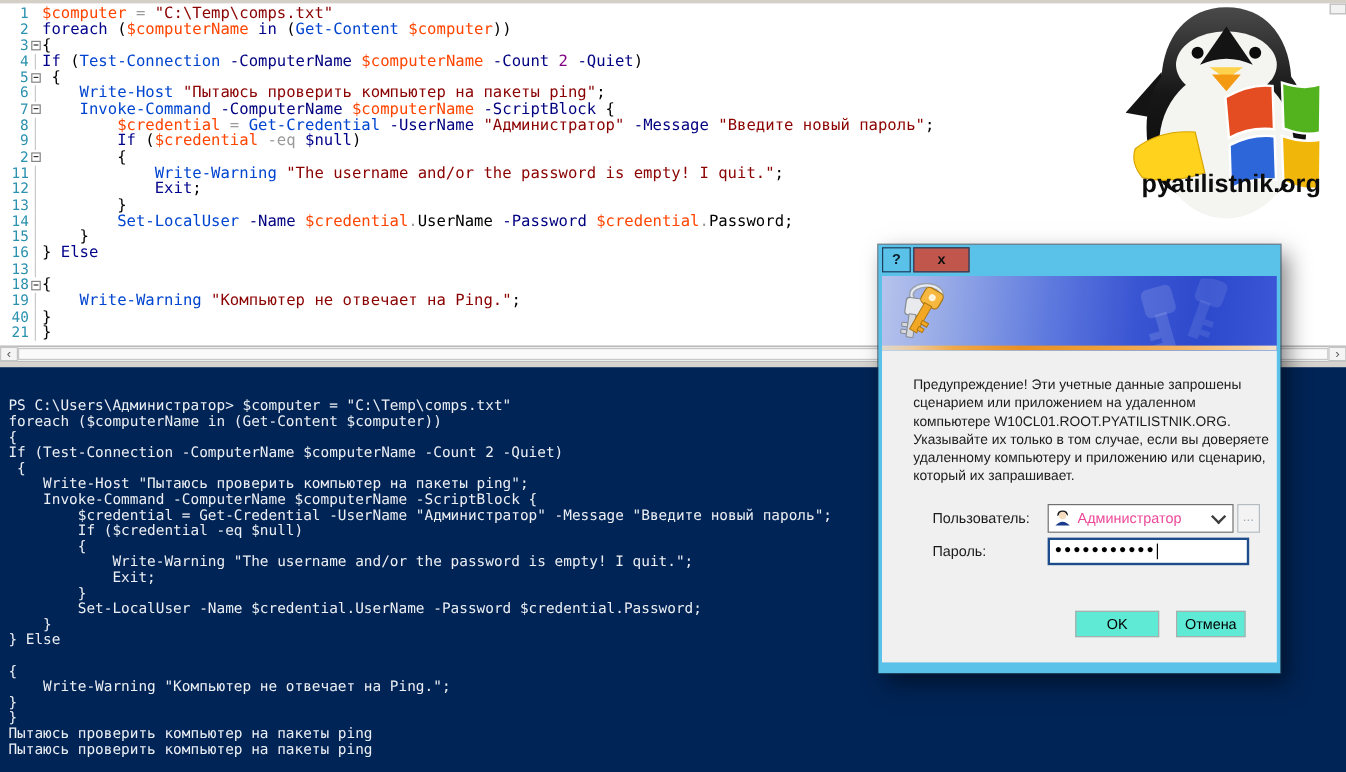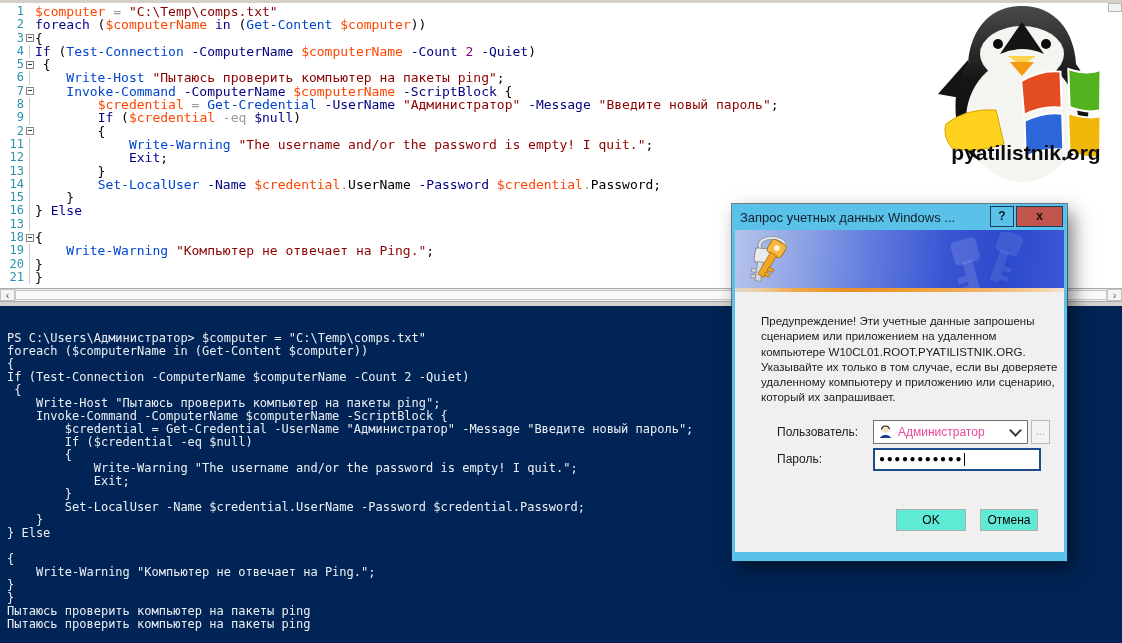--- a/index.html
+++ b/index.html
@@ -107,21 +107,21 @@
       <div class="eline"><span class="lnum">2</span><span class="fcol"><span class="foldbox"></span></span><span class="ct"><span class="tk-pl">        {</span></span></div>
       <div class="eline"><span class="lnum">11</span><span class="fcol"><span class="guide"></span></span><span class="ct"><span class="tk-pl">            </span><span class="tk-cmd">Write-Warning</span><span class="tk-pl"> </span><span class="tk-str">"The username and/or the password is empty! I quit."</span><span class="tk-pl">;</span></span></div>
       <div class="eline"><span class="lnum">12</span><span class="fcol"><span class="guide"></span></span><span class="ct"><span class="tk-pl">            </span><span class="tk-kw">Exit</span><span class="tk-pl">;</span></span></div>
       <div class="eline"><span class="lnum">13</span><span class="fcol"><span class="guide"></span></span><span class="ct"><span class="tk-pl">        }</span></span></div>
       <div class="eline"><span class="lnum">14</span><span class="fcol"><span class="guide"></span></span><span class="ct"><span class="tk-pl">        </span><span class="tk-cmd">Set-LocalUser</span><span class="tk-pl"> </span><span class="tk-param">-Name</span><span class="tk-pl"> </span><span class="tk-var">$credential</span><span class="tk-op">.</span><span class="tk-pl">UserName </span><span class="tk-param">-Password</span><span class="tk-pl"> </span><span class="tk-var">$credential</span><span class="tk-op">.</span><span class="tk-pl">Password;</span></span></div>
       <div class="eline"><span class="lnum">15</span><span class="fcol"><span class="guide"></span></span><span class="ct"><span class="tk-pl">    }</span></span></div>
       <div class="eline"><span class="lnum">16</span><span class="fcol"><span class="guide"></span></span><span class="ct"><span class="tk-pl">} </span><span class="tk-kw">Else</span></span></div>
       <div class="eline"><span class="lnum">13</span><span class="fcol"><span class="guide"></span></span><span class="ct"></span></div>
       <div class="eline"><span class="lnum">18</span><span class="fcol"><span class="foldbox"></span></span><span class="ct"><span class="tk-pl">{</span></span></div>
       <div class="eline"><span class="lnum">19</span><span class="fcol"><span class="guide"></span></span><span class="ct"><span class="tk-pl">    </span><span class="tk-cmd">Write-Warning</span><span class="tk-pl"> </span><span class="tk-str">"Компьютер не отвечает на Ping."</span><span class="tk-pl">;</span></span></div>
-      <div class="eline"><span class="lnum">20</span><span class="fcol"><span class="guide"></span></span><span class="ct"><span class="tk-pl">}</span></span></div>
+      <div class="eline"><span class="lnum">40</span><span class="fcol"><span class="guide"></span></span><span class="ct"><span class="tk-pl">}</span></span></div>
       <div class="eline"><span class="lnum">21</span><span class="fcol"><span class="guide"></span></span><span class="ct"><span class="tk-pl">}</span></span></div>
     </div>
 
   <div class="v-scroll-top"></div>
 
   <div class="h-scrollbar">
     <div class="h-arrow left">‹</div>
     <div class="h-thumb"></div>
     <div class="h-arrow right">›</div>
   </div>
@@ -175,21 +175,20 @@
       <path d="M86,76 Q108,66 126,70 L124,106 Q104,102 86,110 Z" fill="#e44c22" stroke="#fff" stroke-width="2"></path>
       <path d="M134,68 Q152,76 166,72 L162,112 Q148,114 132,106 Z" fill="#52b31e" stroke="#fff" stroke-width="2"></path>
       <path d="M86,116 Q106,108 124,112 L122,148 Q102,144 84,152 Z" fill="#2d66d8" stroke="#fff" stroke-width="2"></path>
       <path d="M130,112 Q148,120 162,118 L158,158 Q144,160 128,150 Z" fill="#f0b60a" stroke="#fff" stroke-width="2"></path>
     </g>
     <text x="88" y="158" text-anchor="middle" font-family="Liberation Sans, sans-serif" font-size="21" font-weight="bold" fill="#0c0c0c">pyatilistnik.org</text>
   </svg>
 
   <div class="dialog">
     <div class="titlebar">
-      <div class="dlg-title">Запрос учетных данных Windows ...</div>
       <div class="help-btn">?</div>
       <div class="close-btn">x</div>
     </div>
 
     <div class="banner">
       <svg class="keys" width="58" height="54" viewBox="0 0 60 54">
         <ellipse cx="27" cy="11" rx="13" ry="8" fill="none" stroke="#9aa2b0" stroke-width="4.5"></ellipse>
         <ellipse cx="27" cy="11" rx="13" ry="8" fill="none" stroke="#e6eaf2" stroke-width="1.8"></ellipse>
         <g transform="rotate(8 16 28)">
           <rect x="8" y="14" width="17" height="15" rx="3" fill="#e8eaee" stroke="#84888f"></rect>

